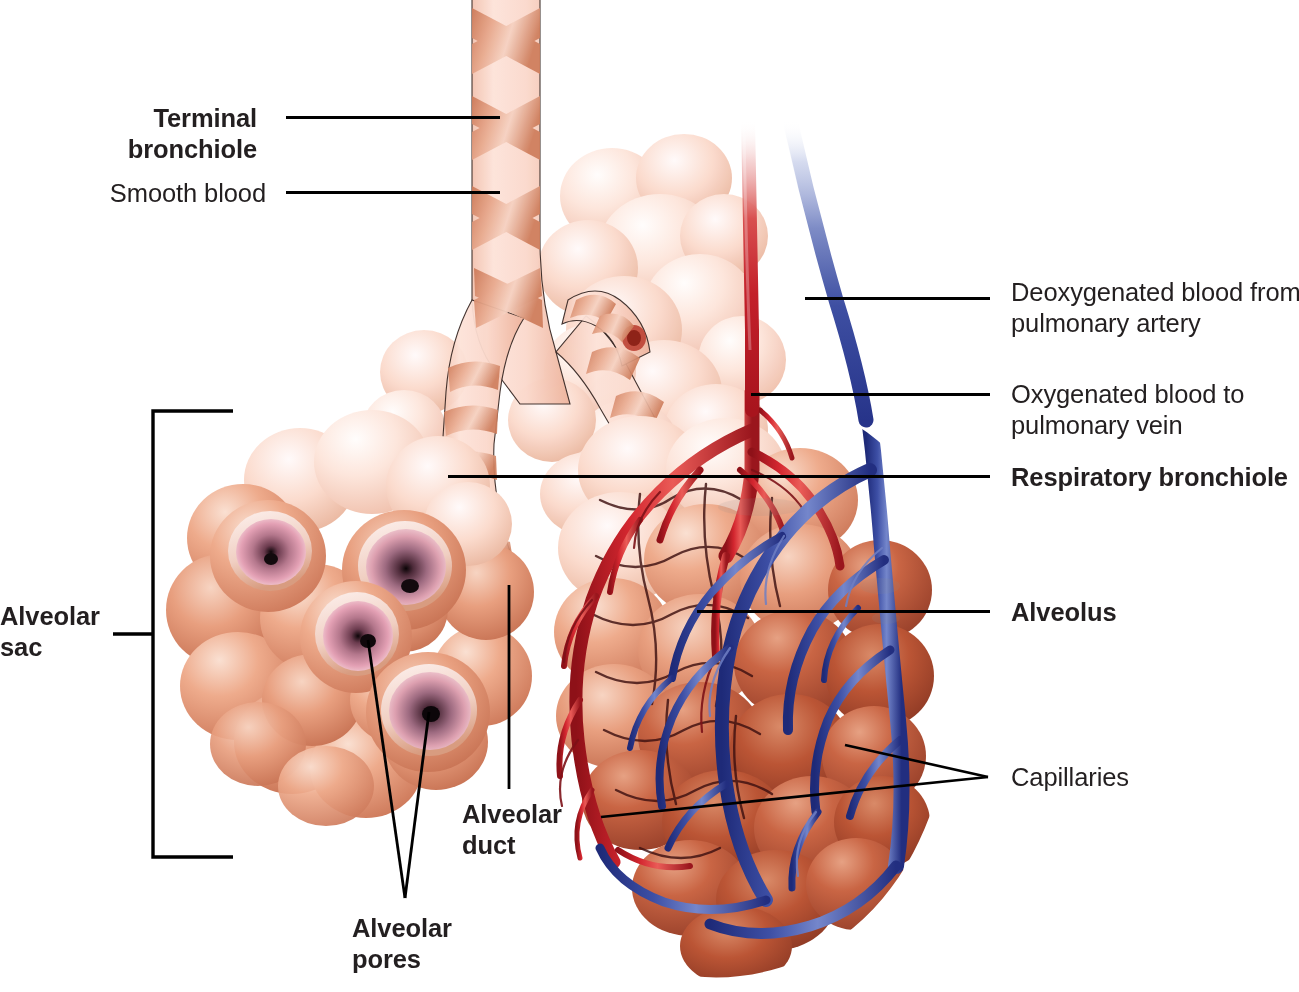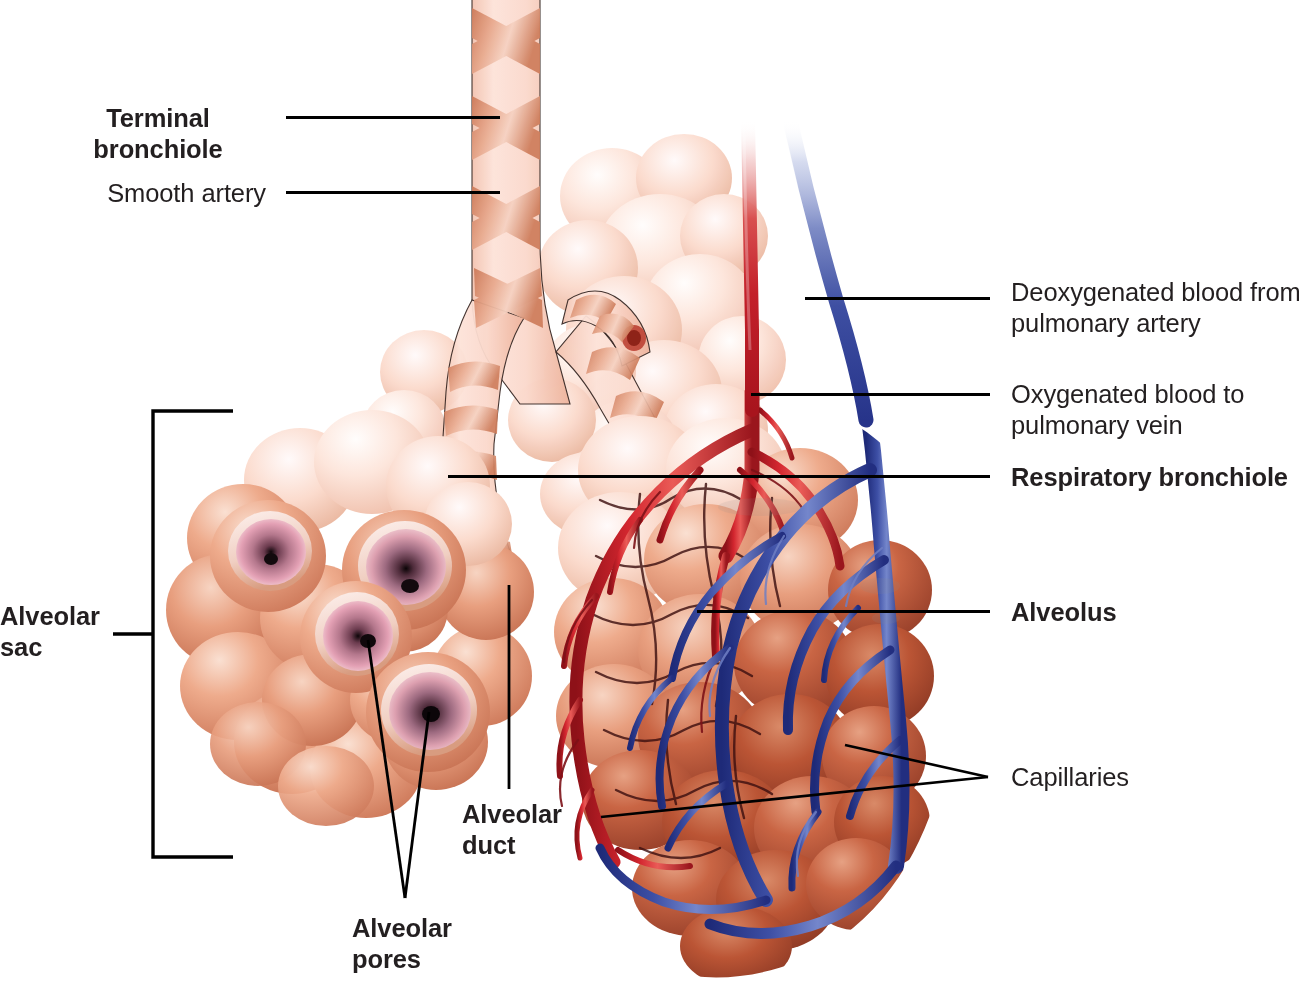--- a/index.html
+++ b/index.html
@@ -376,23 +376,23 @@
     </g>
 
     <line x1="509" y1="585" x2="509" y2="789" stroke="#000000" stroke-width="2.8"></line>
 
     <g fill="none" stroke="#000000" stroke-width="3.4">
       <path d="M233 411 L153 411 L153 857 L233 857"></path>
       <path d="M113 634 L153 634"></path>
     </g>
   </svg>
 
-  <div class="lbl bold right" style="left:40px;top:103px;width:236px;text-align:center;">Terminal bronchiole</div>
-
-  <div class="lbl right" style="left:60px;top:178px;width:206px;">Smooth artery</div>
+  <div class="lbl bold right" style="left:21px;top:103px;width:236px;">Terminal bronchiole</div>
+
+  <div class="lbl right" style="left:60px;top:178px;width:206px;">Smooth blood</div>
 
   <div class="lbl left" style="left:1011px;top:277px;width:292px;">Deoxygenated blood from
 pulmonary artery</div>
 
   <div class="lbl left" style="left:1011px;top:379px;width:292px;">Oxygenated blood to
 pulmonary vein</div>
 
   <div class="lbl bold left" style="left:1011px;top:462px;width:292px;">Respiratory bronchiole</div>
 
   <div class="lbl bold left" style="left:1011px;top:597px;width:292px;">Alveolus</div>

